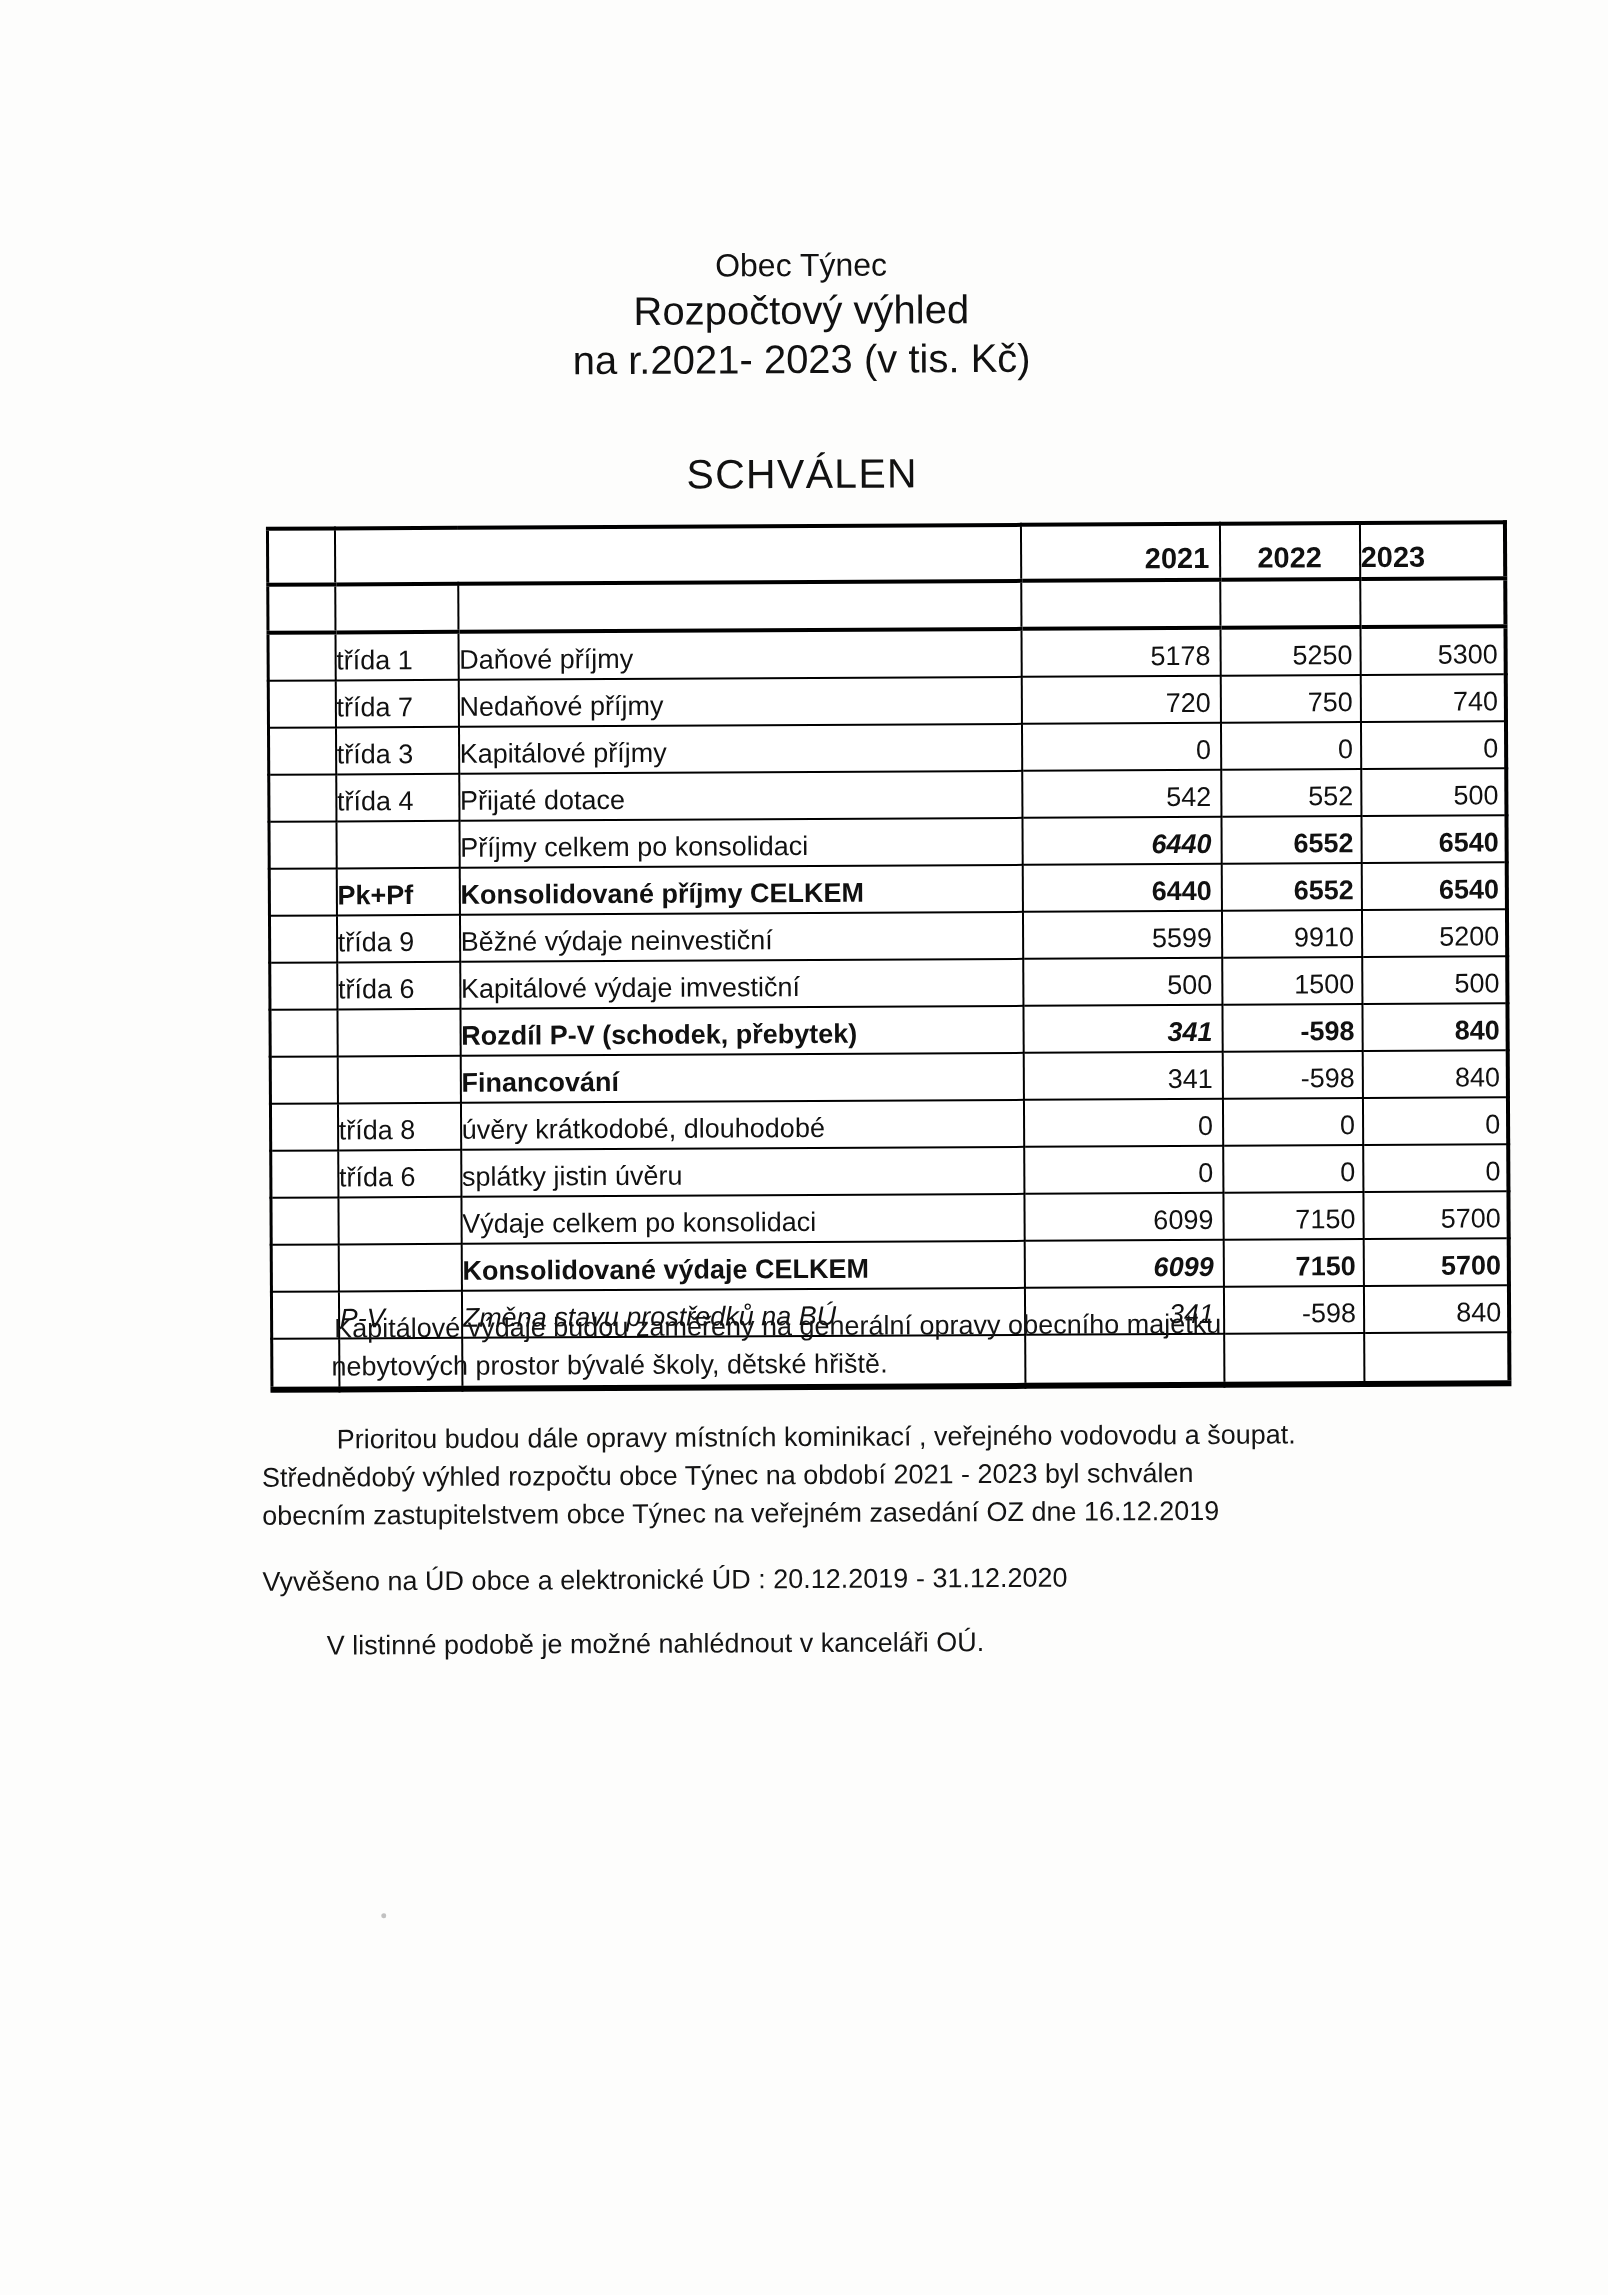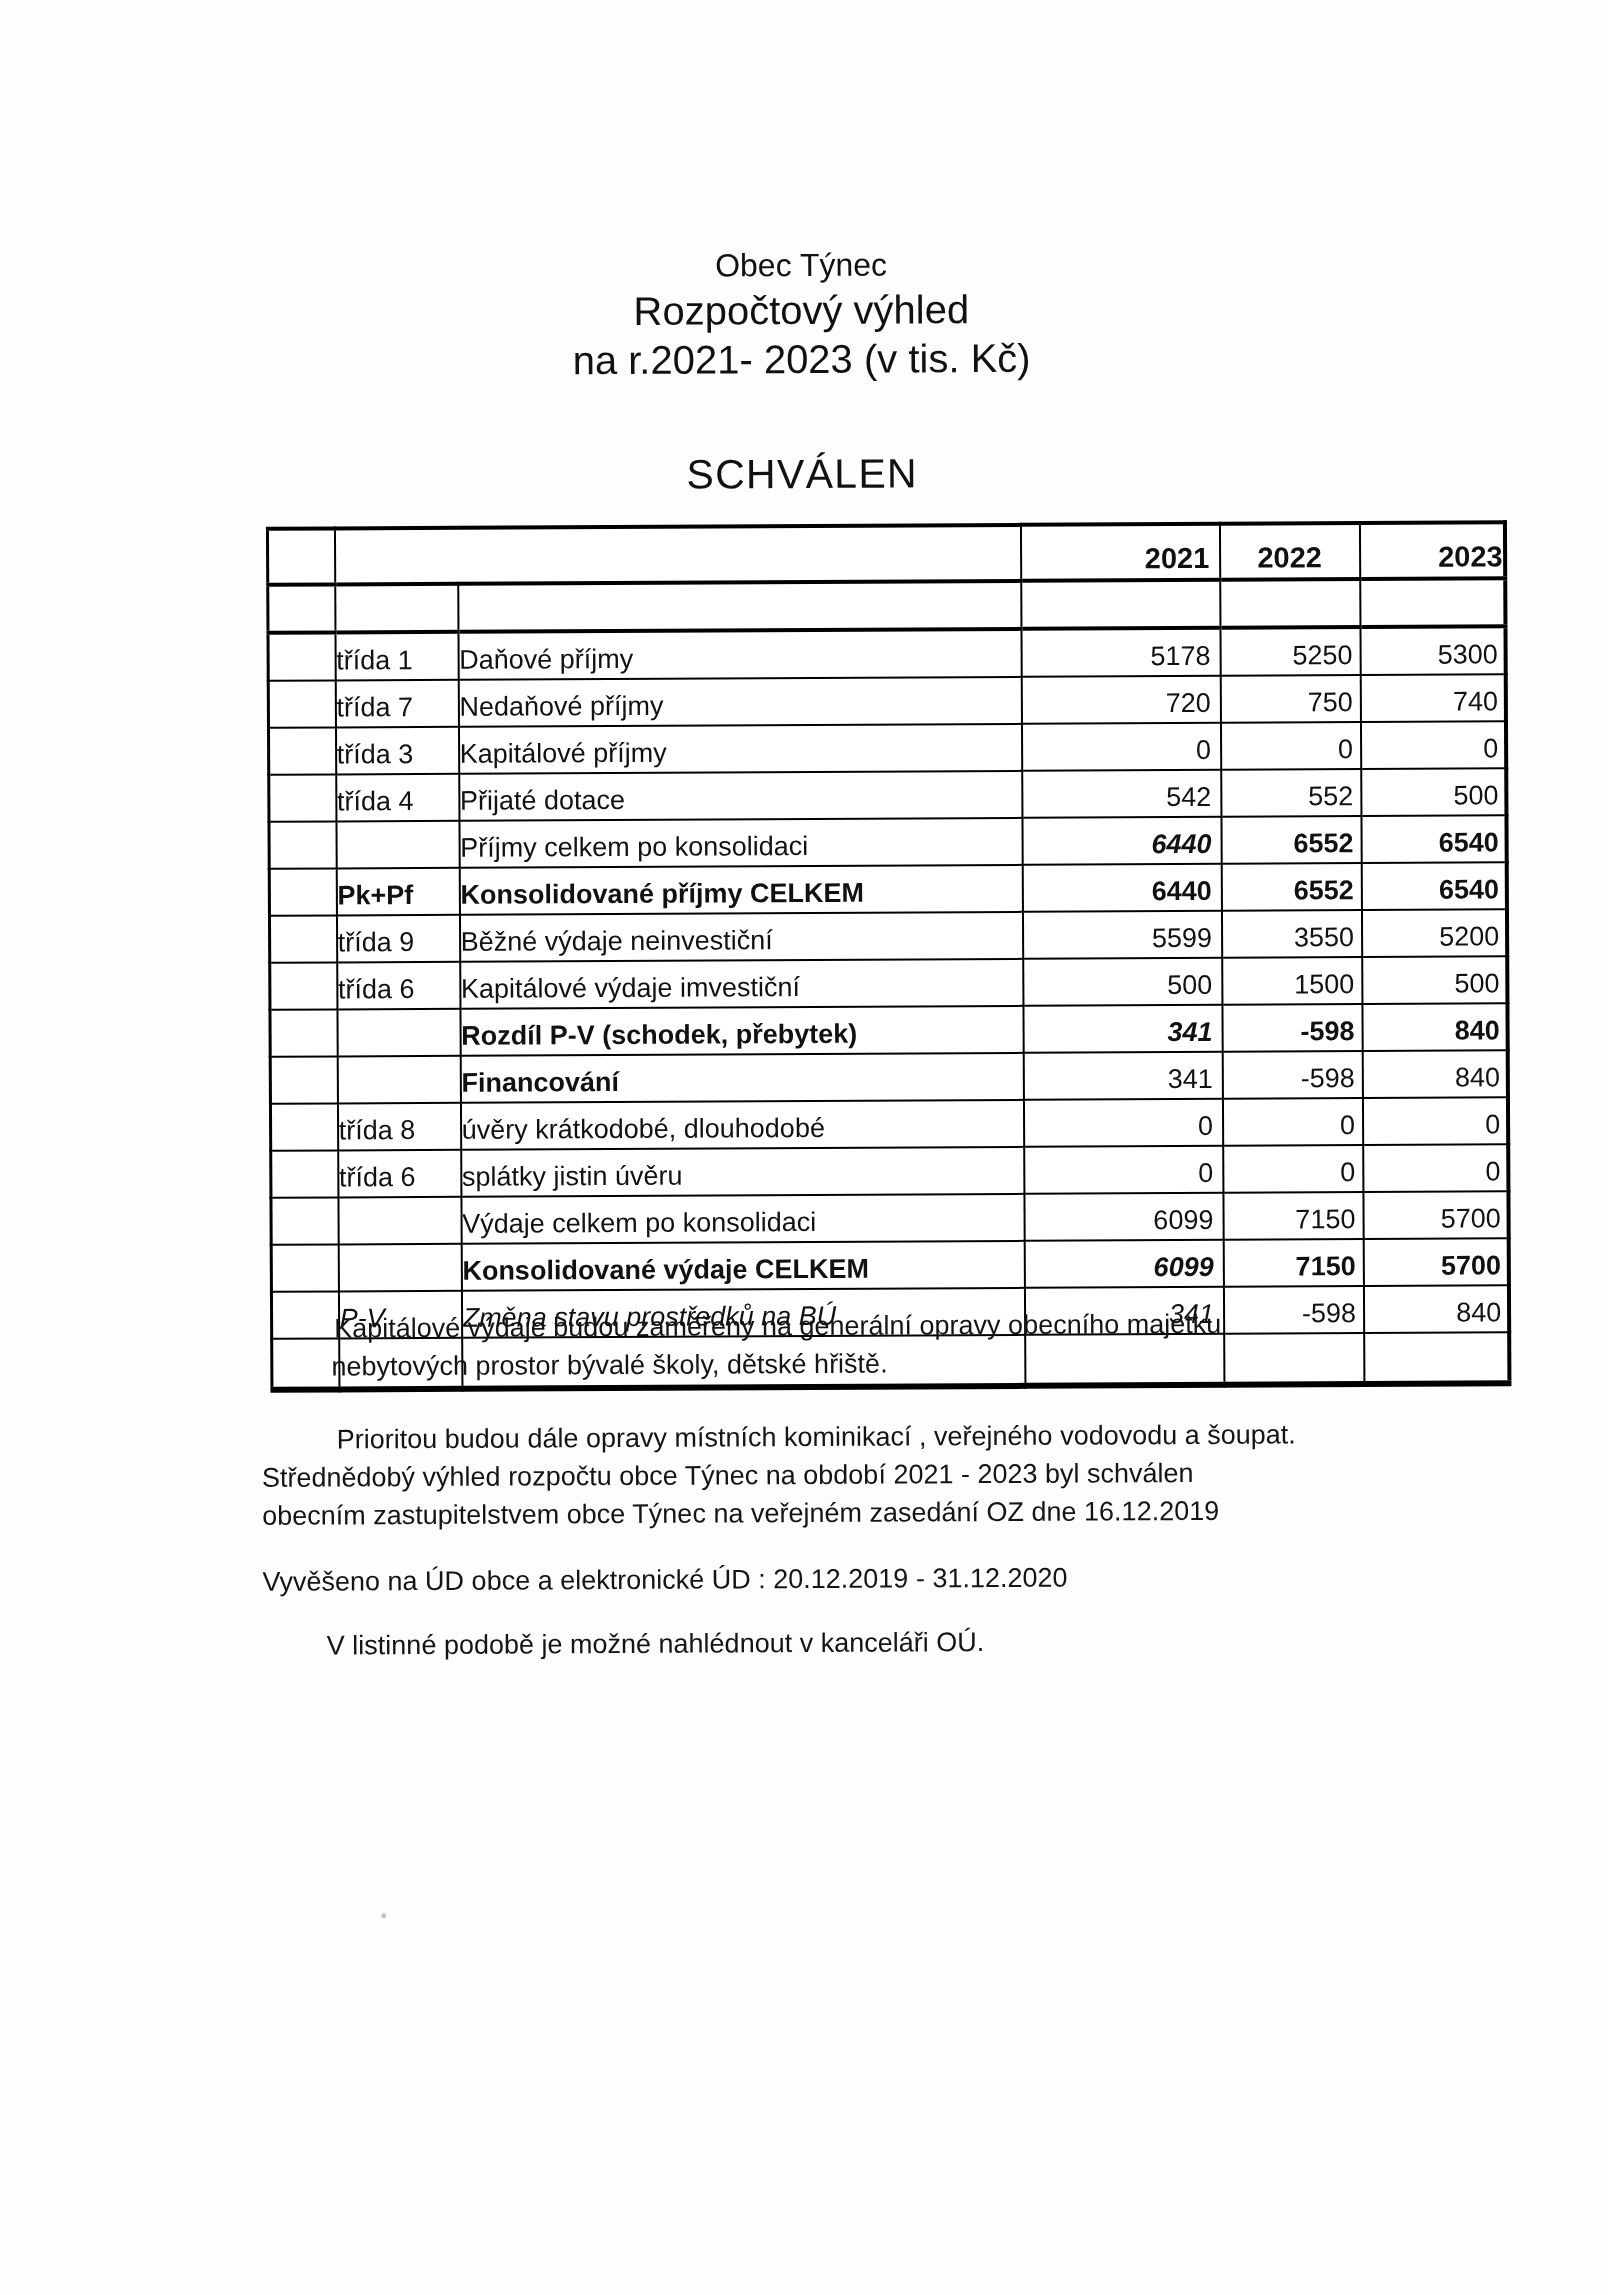--- a/index.html
+++ b/index.html
@@ -44,21 +44,21 @@
   td.c5{border-left-width:4px;}
   td.c1{padding-left:6px;}
   td.c2{padding-left:7.3px;}
   td.num{text-align:right;}
   td.c3.num{padding-right:8.7px;}
   td.c4.num{padding-right:6.7px;padding-left:44px;}
   td.c5.num{padding-right:5.3px;}
   tr.hdr td{height:48px;border-bottom-width:4.7px;font-weight:700;font-size:29px;}
   tr.hdr td.c3{text-align:right;padding-right:9.4px;}
   tr.hdr td.c4{text-align:center;}
-  tr.hdr td.c5{text-align:right;}
+  tr.hdr td.c5{text-align:left;}
   tr.spacer td{height:40px;border-bottom-width:4px;}
   tr.bottom td{height:43px;}
   .fb{font-weight:700;}
   .fi{font-style:italic;}
 
   .note-line{
     position:absolute;font-size:27px;line-height:1.2;white-space:nowrap;color:#141414;
   }
   .n0{left:332px;top:1310px;}
   .n1{left:329px;top:1348px;}
@@ -155,21 +155,21 @@
             <td class="c2 fb">Konsolidované příjmy CELKEM</td>
             <td class="c3 num fb">6440</td>
             <td class="c4 num fb">6552</td>
             <td class="c5 num fb">6540</td>
           </tr>
           <tr>
             <td class="c0"></td>
             <td class="c1">třída 9</td>
             <td class="c2">Běžné výdaje neinvestiční</td>
             <td class="c3 num">5599</td>
-            <td class="c4 num">3550</td>
+            <td class="c4 num">9910</td>
             <td class="c5 num">5200</td>
           </tr>
           <tr>
             <td class="c0"></td>
             <td class="c1">třída 6</td>
             <td class="c2">Kapitálové výdaje imvestiční</td>
             <td class="c3 num">500</td>
             <td class="c4 num">1500</td>
             <td class="c5 num">500</td>
           </tr>

